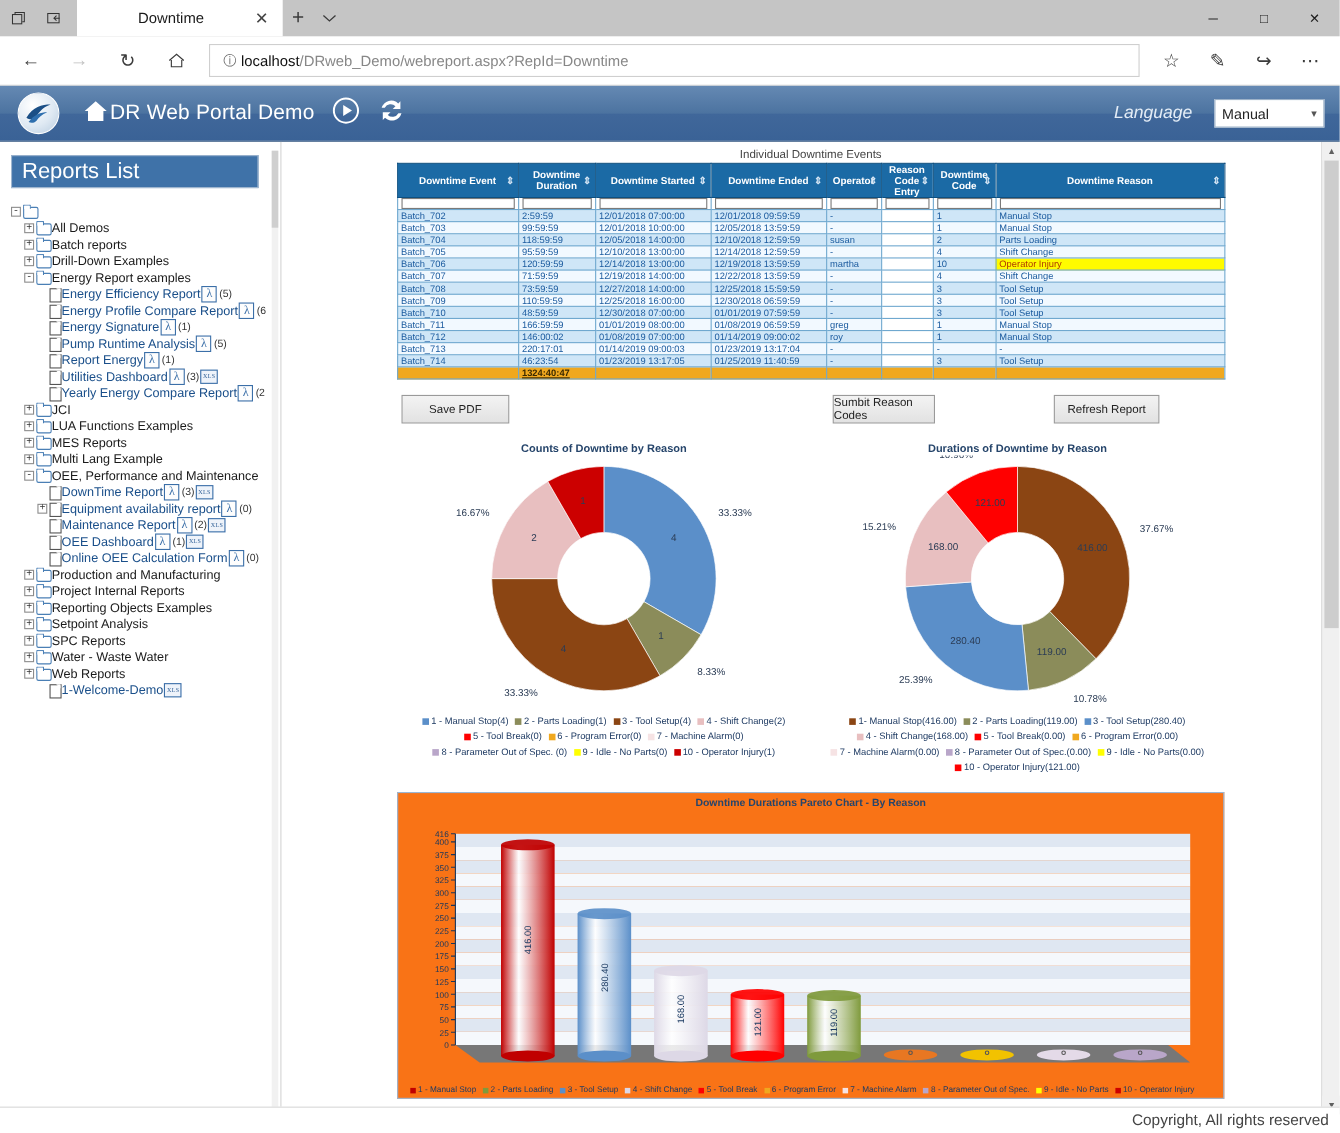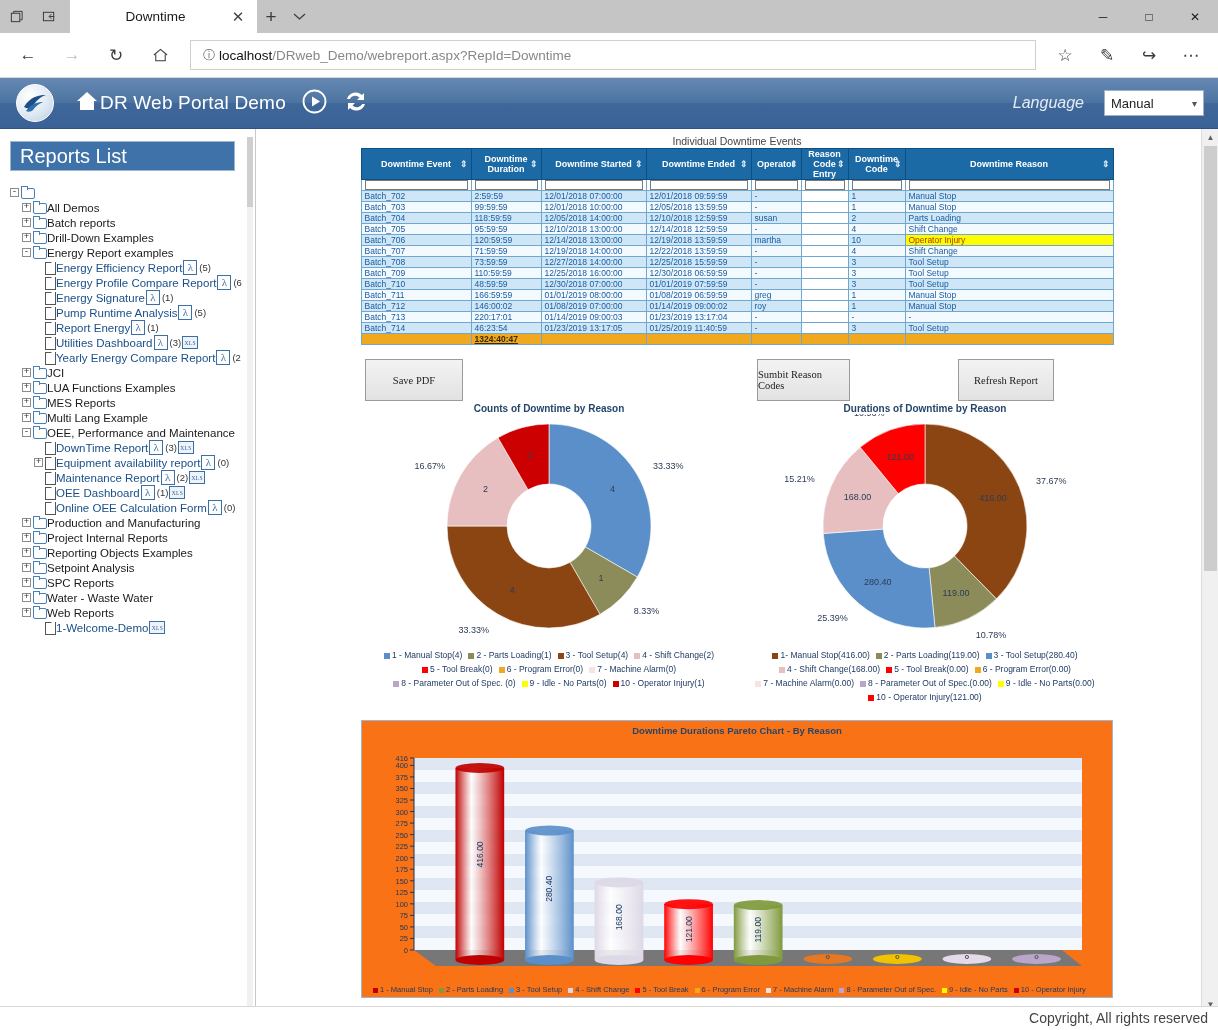--- a/index.html
+++ b/index.html
@@ -130,23 +130,23 @@
   tr.alt td { background:#cfe6f7; }
   tr.reg td { background:#f2f9ff; }
   td.filtercell { background:#ffffff !important; height:14px; padding:2px 3px; }
   td.filtercell .fbox { height:10px; border:1px solid #7a7a7a; background:#fff; }
   tr.totals td { background:#f0a81e; color:#3b2a00; font-weight:bold; height:11px; }
   .hi-yellow { background:#fffb00 !important; color:#b03a00 !important; }
   .rtext { text-align:left; }
 
   .btnrow { width:752px; margin:14px auto 0; position:relative; height:30px; }
   .btn {
-    position:absolute; height:42px; background:linear-gradient(180deg,#f3f3f3,#e2e2e2);
+    position:absolute; height:26px; background:linear-gradient(180deg,#f3f3f3,#e2e2e2);
     border:1px solid #9a9a9a; font-size:10.5px; color:#222;
-    display:flex; align-items:center; justify-content:center;font-family:Liberation Serif, serif;
+    display:flex; align-items:center; justify-content:center;
   }
   #btn-savepdf { left:4px; width:98px; }
   #btn-submit { left:396px; width:93px; }
   #btn-refresh { left:597px; width:96px; }
 
   
   .pies { width:752px; margin:14px auto 0; display:flex; }
   .pie-block { width:376px; position:relative; }
   .pie-title { text-align:center; font-size:10px; font-weight:bold; color:#26456b; }
   .pie-svg { display:block; margin:0 auto; }

